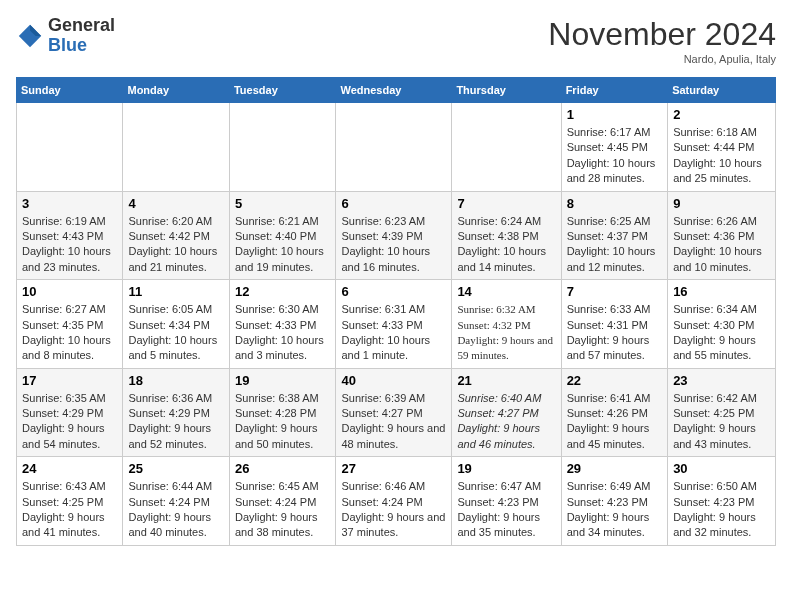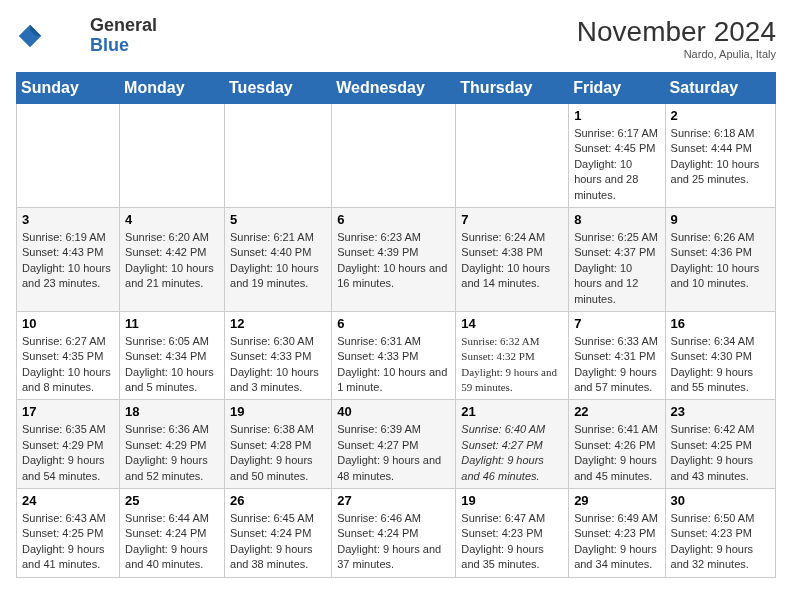--- a/index.html
+++ b/index.html
@@ -18,52 +18,51 @@
     }
     .logo {
       display: flex;
       align-items: center;
       gap: 4px;
     }
     .logo-text {
       font-size: 18px;
       font-weight: bold;
       line-height: 1.1;
-      margin-left: 42px;
     }
     .logo-general { color: #333; }
     .logo-blue { color: #2a6db5; }
     .logo-icon {
       width: 28px;
       height: 28px;
     }
     .title-block {
       text-align: right;
     }
     .month-title {
-      font-size: 28px;
+      font-size: 32px;
       font-weight: normal;
       color: #333;
     }
     .location {
       font-size: 11px;
       color: #555;
     }
     table {
       width: 100%;
       border-collapse: collapse;
       font-size: 11px;
     }
     thead tr th {
       background-color: #2a6db5;
       color: #fff;
       padding: 6px 4px;
       text-align: left;
       font-weight: bold;
-      font-size: 16px;
+      font-size: 11px;
       border: 1px solid #2a6db5;
     }
     tbody tr td {
       vertical-align: top;
       border: 1px solid #ccc;
       padding: 4px 5px;
       min-height: 80px;
       height: 85px;
       background: #fff;
     }

